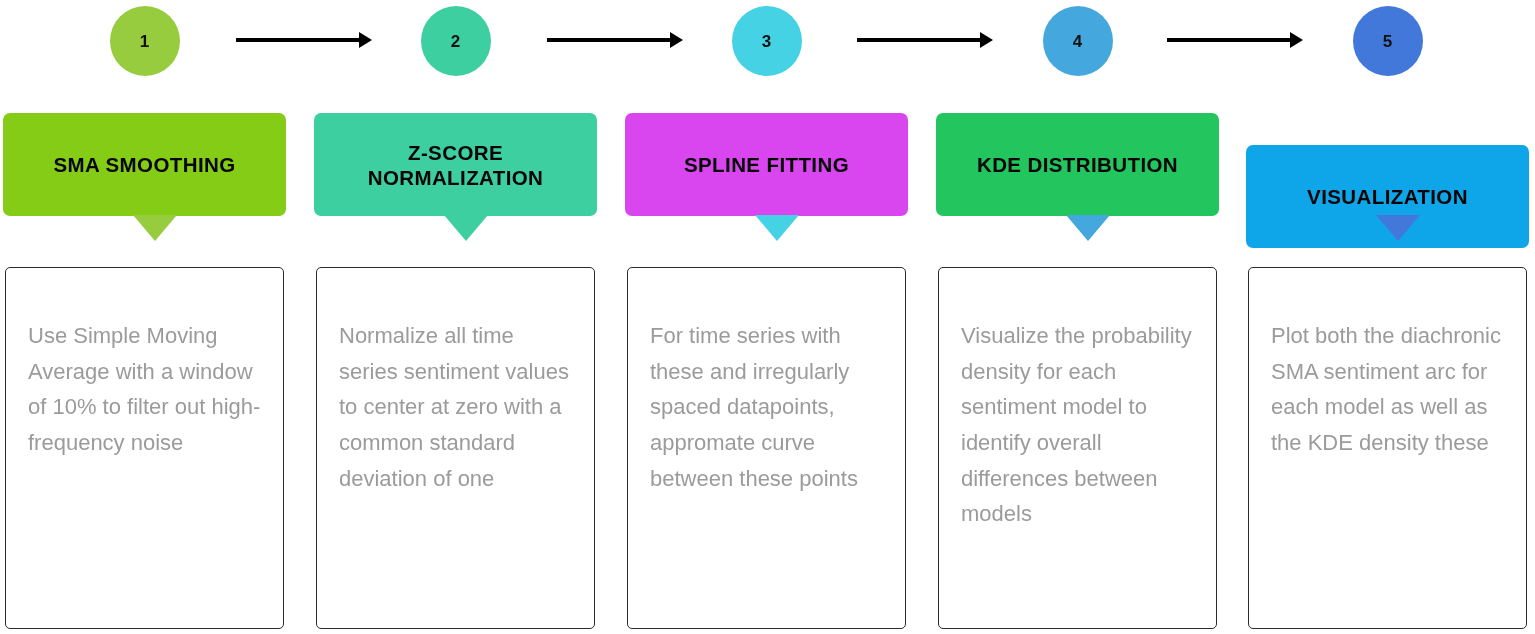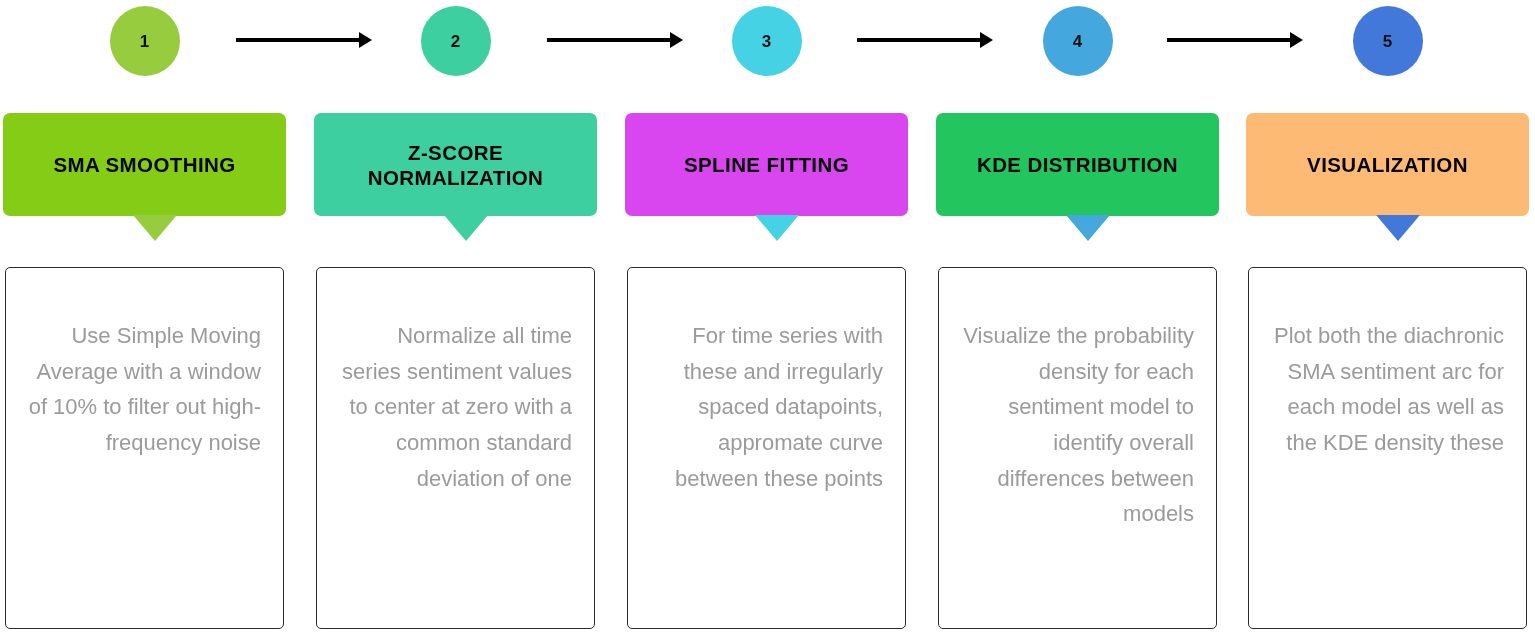--- a/index.html
+++ b/index.html
@@ -129,21 +129,21 @@
     border-radius: 5px;
     background: #ffffff;
     padding: 50px 22px 0 22px;
     display: flex;
     justify-content: center;
   }
   .card-text {
     font-size: 22px;
     line-height: 1.62;
     color: #9b9b9b;
-    text-align: right;
+    text-align: left;
     width: 100%;
   }
 </style>
 </head>
 <body>
 
 <div id="flow">
 
   <div class="arrow a0">
     <div class="shaft"></div>
@@ -221,21 +221,21 @@
       <div class="card-text">Visualize the probability density for each sentiment model to identify overall differences between models</div>
     </div>
   </div>
 
   <div class="col c4">
     <div class="circle-wrap">
       <div class="circle" style="background: rgb(65, 120, 217);">
         <span>5</span>
       </div>
     </div>
-    <div class="banner" style="background: #fdba74;">
+    <div class="banner" style="background: #0ea5e9; margin-top: 32px;">
       <div class="banner-label">VISUALIZATION</div>
     </div>
     <div class="tail" style="border-top-color: rgb(65, 120, 217);"></div>
     <div class="card">
       <div class="card-text">Plot both the diachronic SMA sentiment arc for each model as well as the KDE density these</div>
     </div>
   </div>
 
 </div>
 

